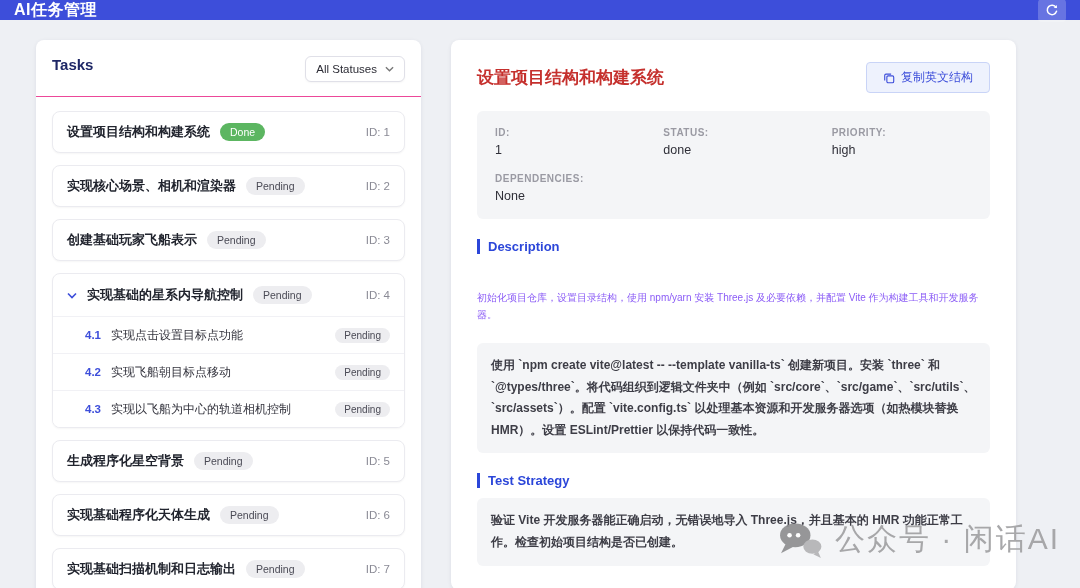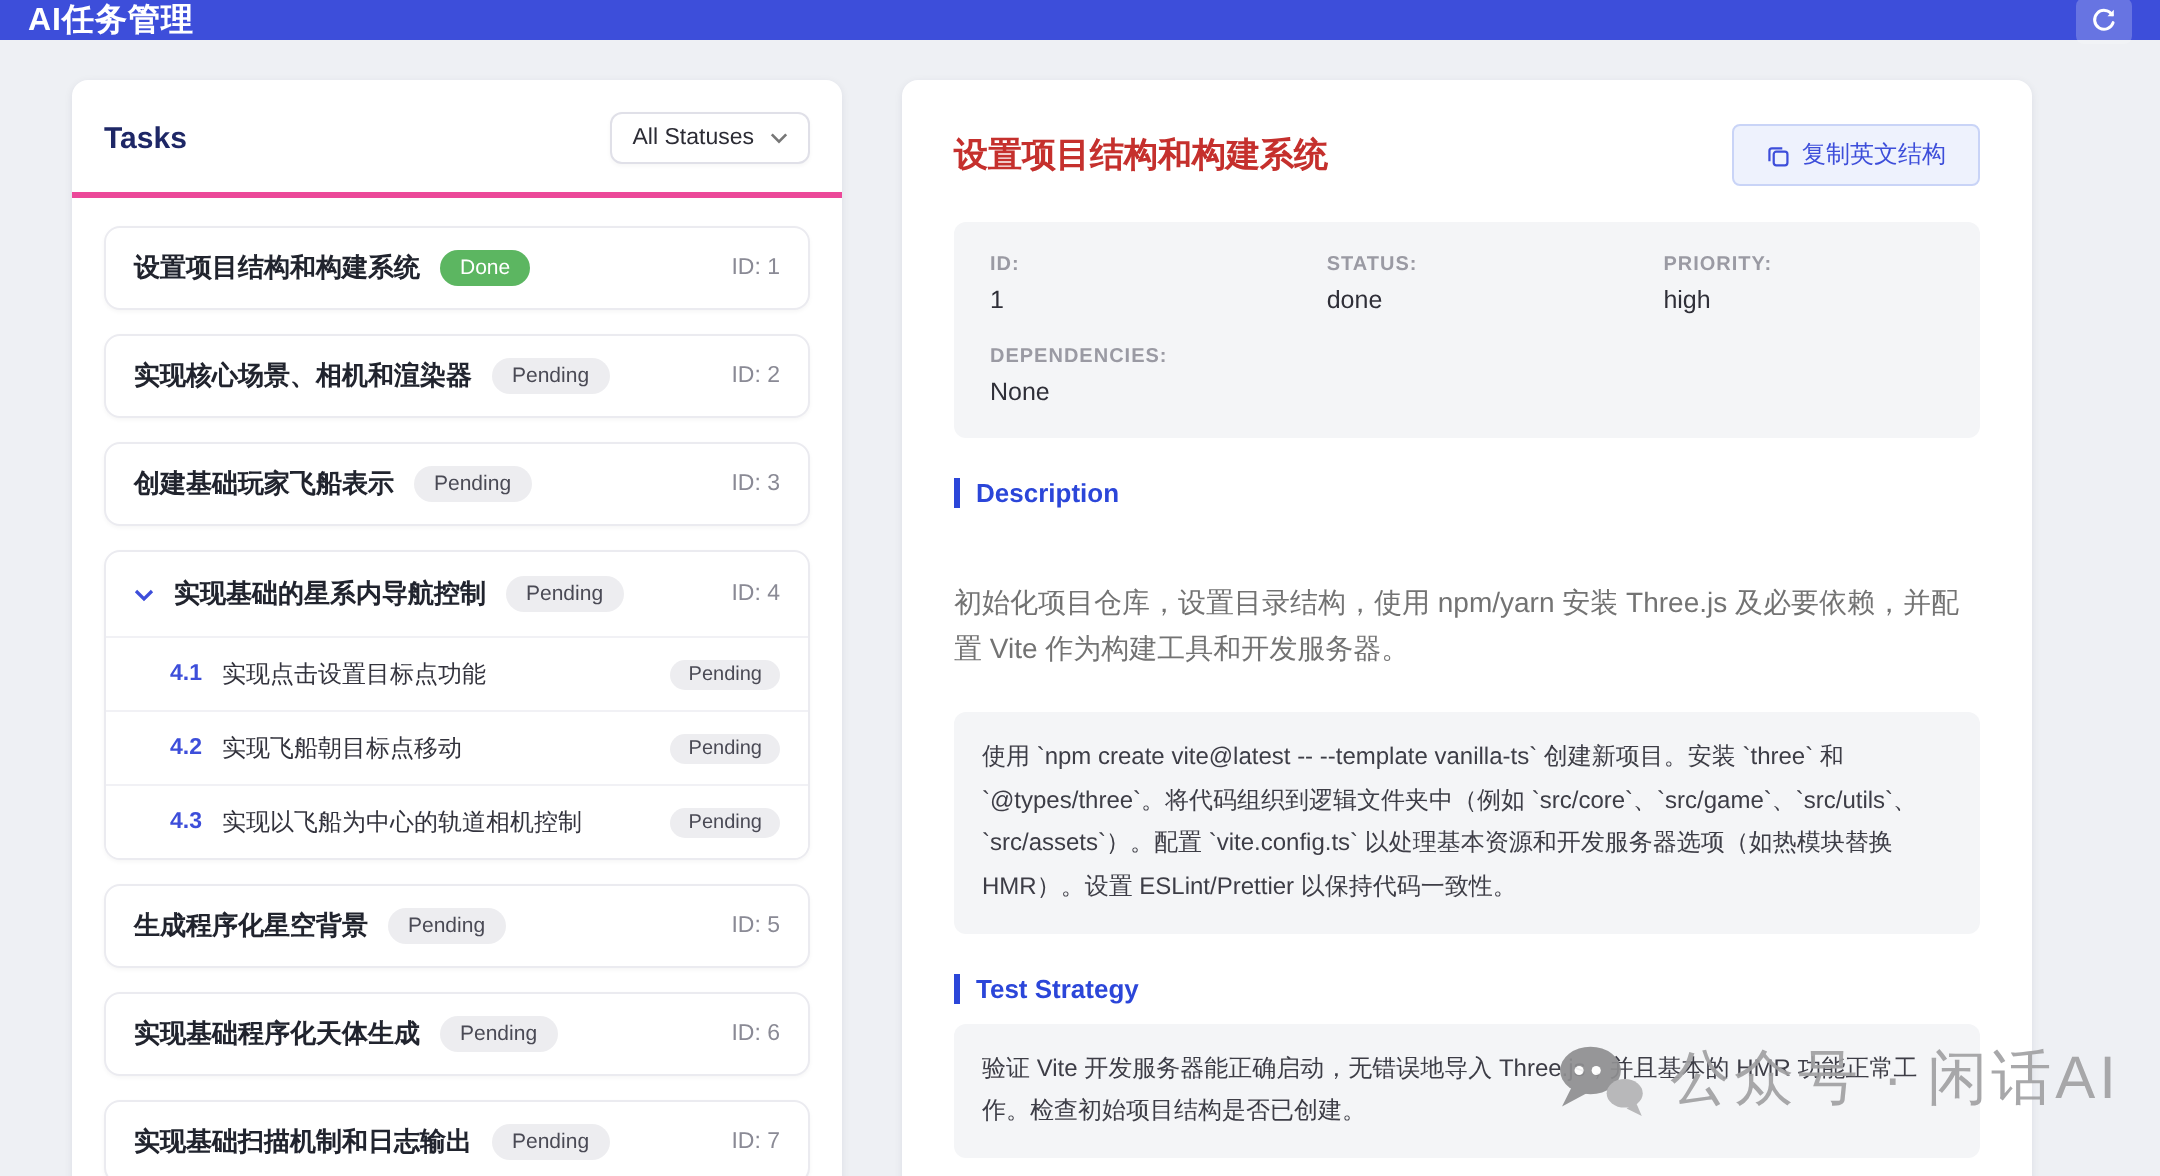--- a/index.html
+++ b/index.html
@@ -25,23 +25,23 @@
   
   .content { display:flex; gap:30px; padding: 20px 64px 0 36px; align-items:flex-start; }
   .panel {
     background:#fff; border-radius:8px;
     box-shadow: 0 1px 4px rgba(20,20,60,.08);
   }
   .tasks-panel { width:385px; flex:none; padding:16px; min-height:700px; }
   .detail-panel { flex:1; padding:22px 26px 24px; }
   
   .panel-header {
-    display:flex; justify-content:space-between; align-items:center;
+    display:flex; justify-content:space-between; align-items:flex-start;
     margin:0 -16px 14px; padding:0 16px 14px;
-    border-bottom:3px solid #ec4899;
+    border-bottom:1px solid #ec4899;
     gap:46px;
   }
   .tasks-heading { font-size:15px; font-weight:700; color:#1e2766; }
   .select {
     display:flex; align-items:center; gap:8px;
     border:1px solid #e0e0e8; border-radius:6px; background:#fff;
     padding:6px 10px; font-size:11.5px; color:#2c2c35; cursor:pointer;
     box-shadow:0 1px 2px rgba(0,0,0,.04);
   }
   .task-list { display:flex; flex-direction:column; gap:12px; }
@@ -83,24 +83,24 @@
   .info-box { margin-top:18px; background:#f4f5f7; border-radius:6px; padding:16px 18px; }
   .info-grid { display:grid; grid-template-columns: 1.2fr 1.2fr 1fr; row-gap:16px; }
   .info-cell.wide { grid-column: 1 / -1; }
   .info-label { font-size:10px; font-weight:700; letter-spacing:.5px; color:#9a9aa3; margin-bottom:5px; }
   .info-value { font-size:12.5px; color:#2f2f38; }
   .section { margin-top:20px; }
   .section-label {
     color: var(--section-blue, #2b46d9); font-size:13px; font-weight:700;
     border-left:3px solid var(--section-blue, #2b46d9); padding-left:8px; margin-bottom:10px;
   }
-  .section-text { font-size:14px; color:#737373; line-height:1.65;margin-top:36px; }
+  .section-text { font-size:10px; color:#8b5cf6; line-height:1.65;margin-top:36px; }
   .section-box {
     background:#f4f5f7; border-radius:6px; padding:12px 14px;
-    font-size:12px; color:#3d3d46; line-height:1.8;
+    font-size:12px; color:#3d3d46; line-height:1.8;font-weight:bold;
   }
   
   .watermark {
     position:absolute; right:20px; bottom:28px; z-index:20;
     display:flex; align-items:center; gap:12px;
     color:#a1a1a3; font-size:30px; font-weight:500; letter-spacing:2px;
     pointer-events:none; opacity:.92;
   }
 </style>
 </head>

